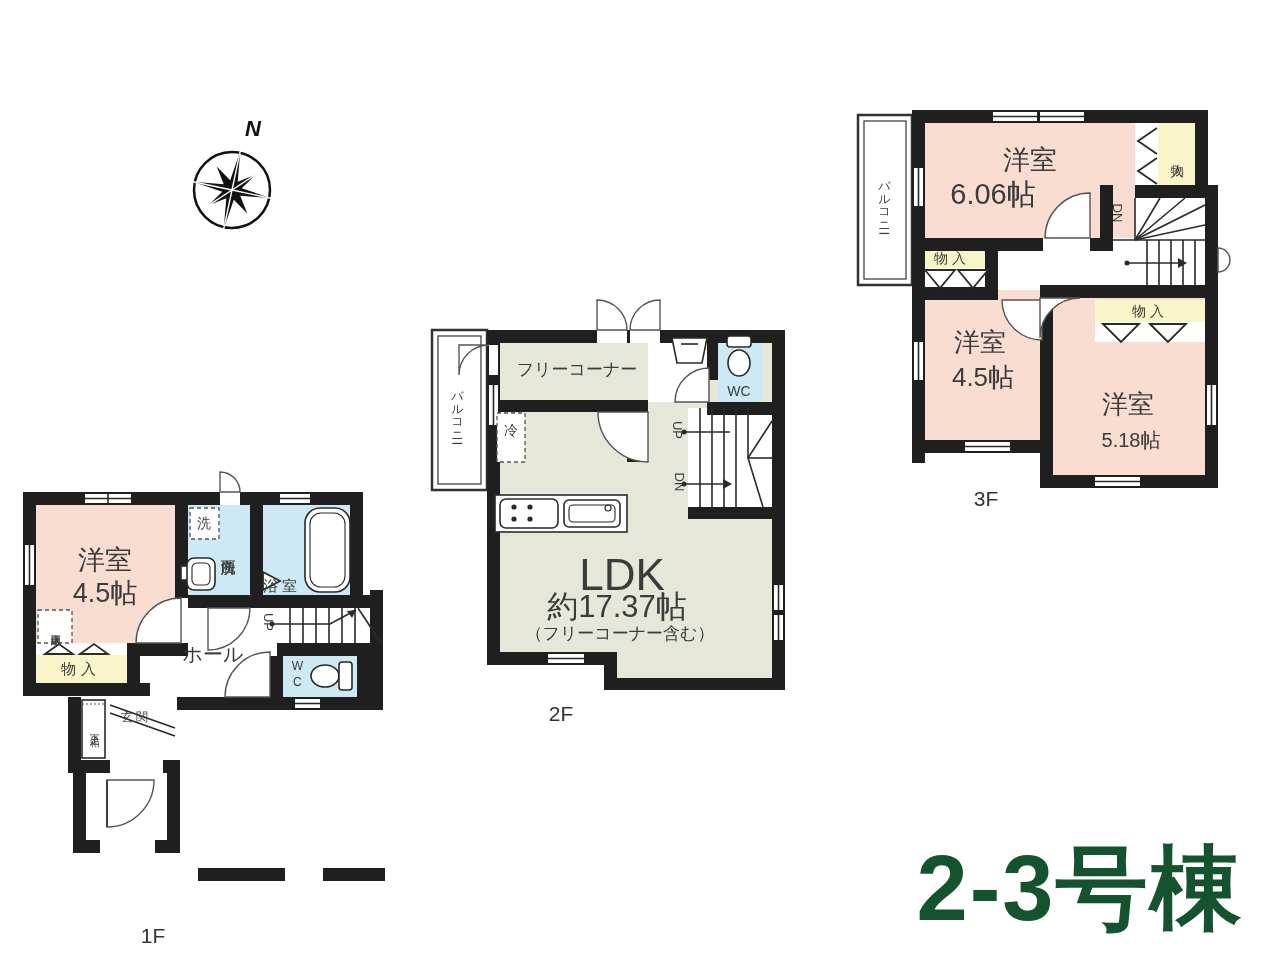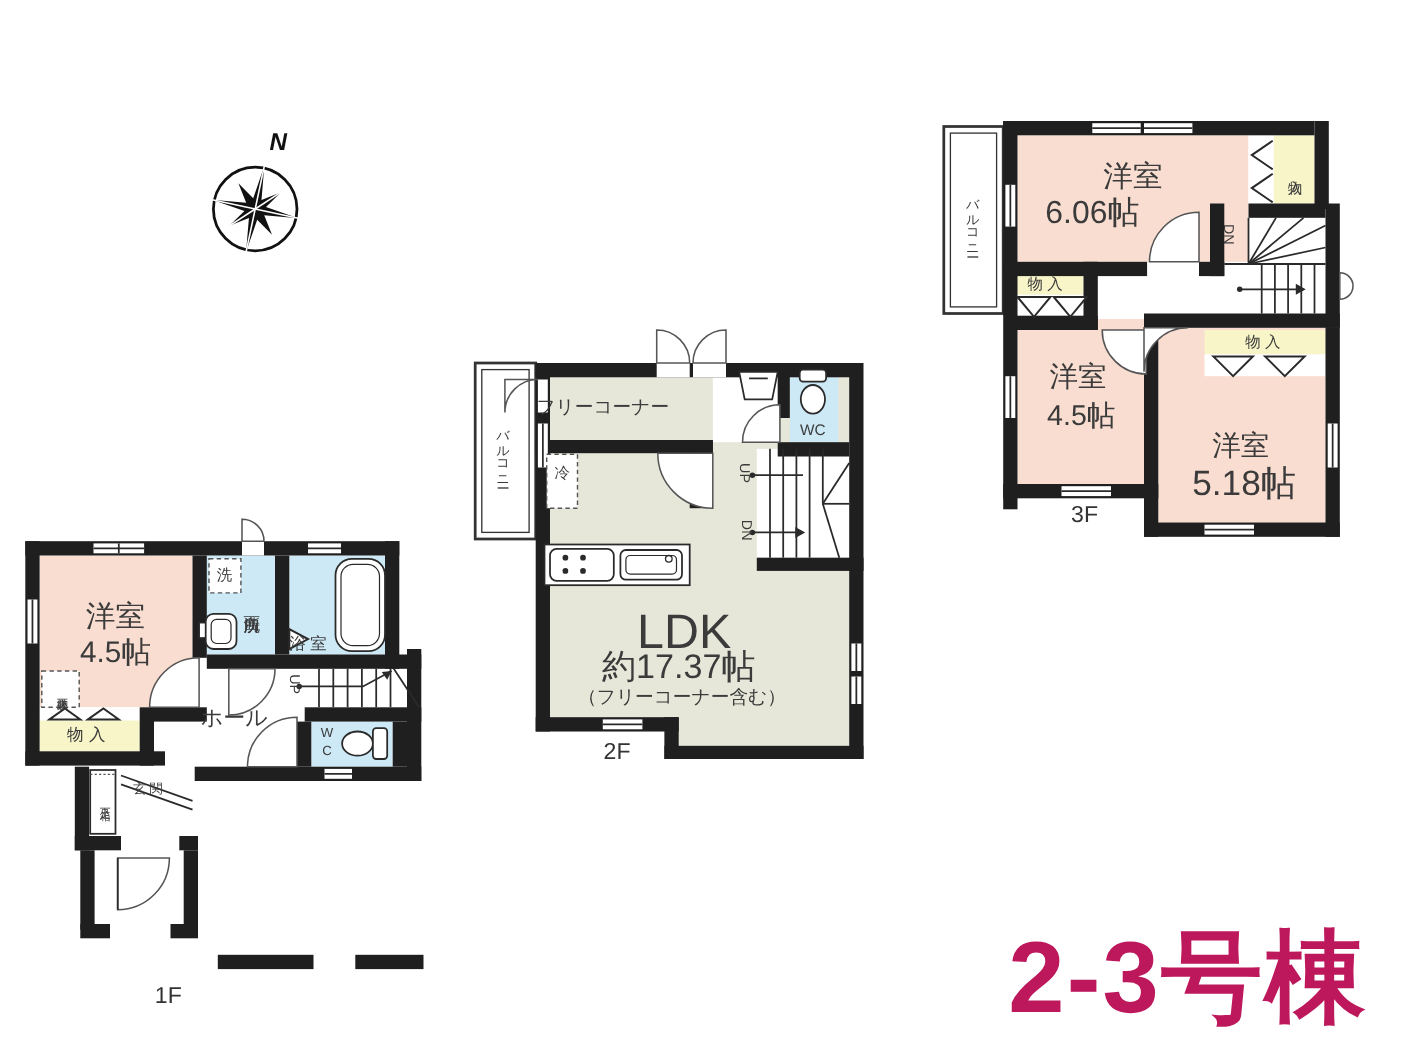--- a/index.html
+++ b/index.html
@@ -10,21 +10,21 @@
        color:#3b3b3b;line-height:1.05;text-align:center;}
   .v{writing-mode:vertical-rl;}
   .vu{writing-mode:vertical-rl;text-orientation:upright;letter-spacing:2px;}
   .watermark{position:absolute;left:640px;top:473px;transform:translate(-50%,-50%);
        font-size:96px;font-weight:bold;letter-spacing:14px;white-space:nowrap;
        color:rgba(255,255,255,0.72);
        text-shadow:0 0 1px rgba(130,130,130,0.55), 1px 1px 2px rgba(120,120,120,0.35),
                   -1px -1px 2px rgba(120,120,120,0.35);}
   .bldg{position:absolute;left:1080px;top:889px;transform:translate(-50%,-50%);
        font-size:92px;font-weight:600;letter-spacing:2px;white-space:nowrap;}
-  .flab{font-size:21px;color:#333;}
+  .flab{font-size:21px;color:#333;margin-top:30px;}
   .wall{fill:#1f1f1f;}
   .ln{stroke:#2a2a2a;stroke-width:1.6;fill:none;}
   .arc{stroke:#555;stroke-width:1.4;fill:#fff;}
   .fix{stroke:#2a2a2a;stroke-width:1.6;fill:#fff;}
   .dash{stroke:#555;stroke-width:1.3;fill:#fff;stroke-dasharray:4 3;}
   .chev{stroke:#2a2a2a;stroke-width:1.8;fill:#fff;}
   .win{fill:#fff;}
 </style>
 </head>
 <body>
@@ -308,53 +308,53 @@
     <g>
       <polyline class="chev" points="302,28 283,41 302,54"></polyline>
       <polyline class="chev" points="302,58 283,71 302,84"></polyline>
       <polygon class="chev" points="70,170 85,188 100,170"></polygon>
       <polygon class="chev" points="103,170 118,188 133,170"></polygon>
       <polygon class="chev" points="248,224 266,242 284,224"></polygon>
       <polygon class="chev" points="295,224 313,242 331,224"></polygon>
     </g>
   </svg>
 
-  <div class="bldg" style="color:#be185d">2-3号棟</div>
+  <div class="bldg" style="color:#14532d">2-3号棟</div>
 
   <span class="lbl" style="left:105px;top:560px;font-size:27px">洋室</span>
   <span class="lbl" style="left:105px;top:593px;font-size:27px">4.5帖</span>
   <span class="lbl" style="left:204px;top:523px;font-size:14px">洗</span>
   <span class="lbl v" style="left:228px;top:548px;font-size:15px">洗面所</span>
   <span class="lbl" style="left:282px;top:586px;font-size:15px;letter-spacing:4px">浴室</span>
   <span class="lbl" style="left:213px;top:654px;font-size:20px">ホール</span>
   <span class="lbl v" style="left:268px;top:622px;font-size:13px">UP</span>
   <span class="lbl vu" style="left:297px;top:675px;font-size:12px">WC</span>
   <span class="lbl" style="left:81px;top:669px;font-size:15px;letter-spacing:5px">物入</span>
   <span class="lbl v" style="left:55px;top:627px;font-size:10px;height:30px">床下収納</span>
   <span class="lbl vu" style="left:94px;top:729px;font-size:10px">下足箱</span>
   <span class="lbl" style="left:136px;top:717px;font-size:12px;letter-spacing:3px">玄関</span>
   <span class="lbl flab" style="left:153px;top:906px">1F</span>
 
   <span class="lbl v" style="left:457px;top:410px;font-size:12px">バルコニー</span>
-  <span class="lbl" style="left:548px;top:370px;font-size:17px">フリーコーナー</span>
+  <span class="lbl" style="left:577px;top:370px;font-size:17px">フリーコーナー</span>
   <span class="lbl" style="left:511px;top:430px;font-size:14px">冷</span>
   <span class="lbl v" style="left:677px;top:430px;font-size:13px">UP</span>
   <span class="lbl v" style="left:679px;top:482px;font-size:13px">DN</span>
   <span class="lbl" style="left:739px;top:391px;font-size:14px">WC</span>
   <span class="lbl" style="left:622px;top:575px;font-size:44px">LDK</span>
   <span class="lbl" style="left:617px;top:607px;font-size:31px">約17.37帖</span>
   <span class="lbl" style="left:620px;top:634px;font-size:17px">（フリーコーナー含む）</span>
   <span class="lbl flab" style="left:561px;top:684px">2F</span>
 
   <span class="lbl v" style="left:884px;top:200px;font-size:12px">バルコニー</span>
   <span class="lbl" style="left:1030px;top:160px;font-size:27px">洋室</span>
   <span class="lbl" style="left:993px;top:194px;font-size:29px">6.06帖</span>
   <span class="lbl v" style="left:1177px;top:154px;font-size:13px">物入</span>
   <span class="lbl v" style="left:1117px;top:213px;font-size:13px">DN</span>
   <span class="lbl" style="left:952px;top:258px;font-size:14px;letter-spacing:4px">物入</span>
   <span class="lbl" style="left:980px;top:343px;font-size:26px">洋室</span>
   <span class="lbl" style="left:983px;top:378px;font-size:26px">4.5帖</span>
   <span class="lbl" style="left:1150px;top:311px;font-size:14px;letter-spacing:4px">物入</span>
   <span class="lbl" style="left:1128px;top:405px;font-size:26px">洋室</span>
-  <span class="lbl" style="left:1131px;top:440px;font-size:32px">5.18帖</span>
+  <span class="lbl" style="left:1131px;top:440px;font-size:20px">5.18帖</span>
   <span class="lbl flab" style="left:986px;top:469px">3F</span>
 
 </div>
 
 </body></html>

